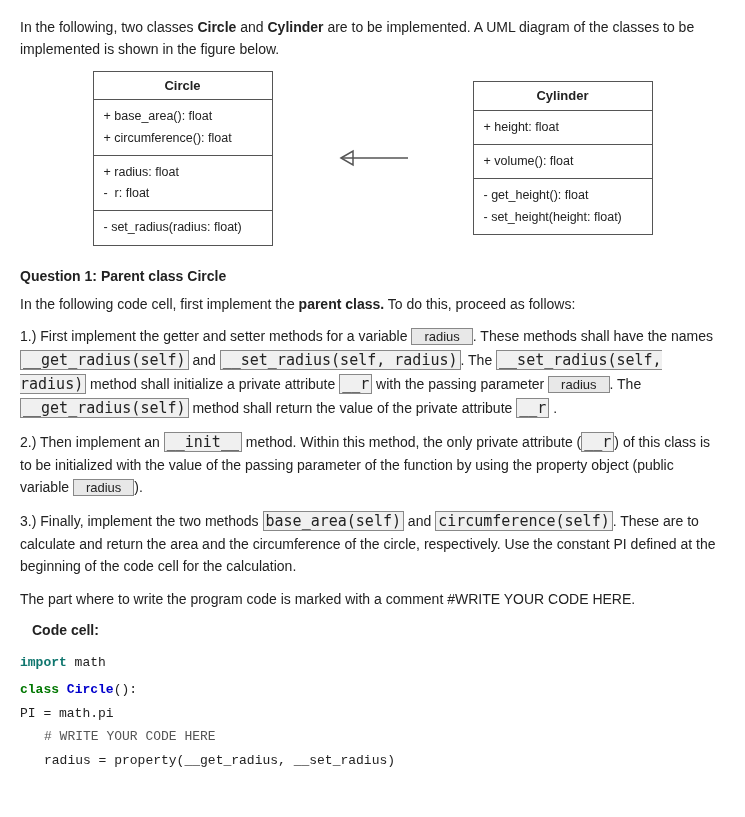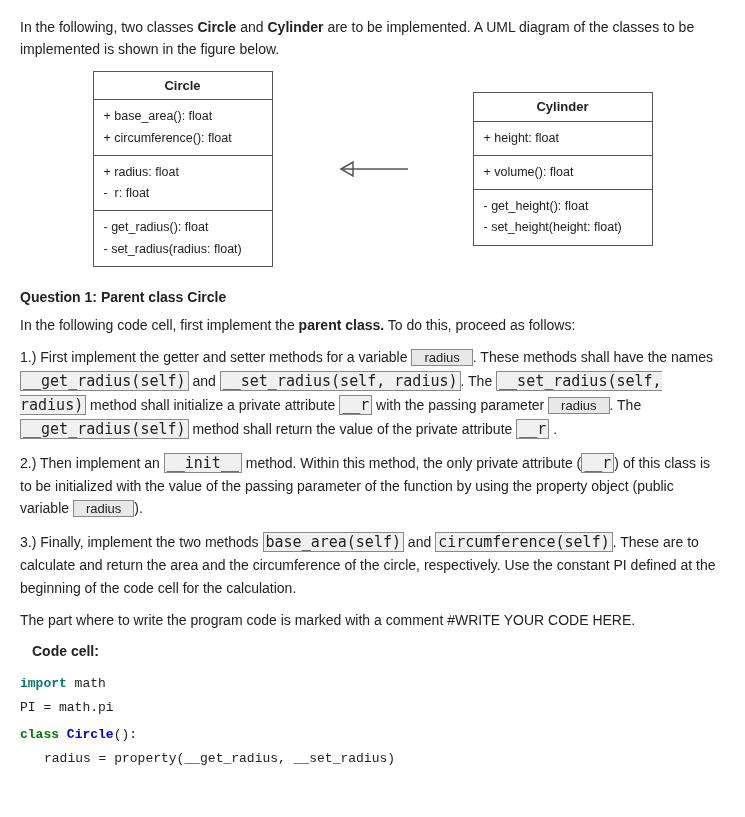--- a/index.html
+++ b/index.html
@@ -101,21 +101,20 @@
     <div class="uml-header">Circle</div>
     <div class="uml-section">
       <div>+ base_area(): float</div>
       <div>+ circumference(): float</div>
     </div>
     <div class="uml-section">
       <div>+ radius: float</div>
       <div>-&nbsp; r: float</div>
     </div>
     <div class="uml-section">
-      <div>- get_radius(): float</div>
       <div>- set_radius(radius: float)</div>
     </div>
   </div>
 
   <div class="uml-arrow-area">
     <svg width="80" height="30">
       <line x1="75" y1="15" x2="8" y2="15" stroke="#555" stroke-width="1.5"></line>
 
       <polygon points="8,15 20,8 20,22" fill="none" stroke="#555" stroke-width="1.5"></polygon>
     </svg>
@@ -155,22 +154,25 @@
 </div>
 
 <div class="para">The part where to write the program code is marked with a comment #WRITE YOUR CODE HERE.</div>
 
 <div class="code-cell-label">Code cell:</div>
 
 <div class="code-area">
   <div class="code-line">
     <span class="code-keyword-import">import</span><span> math</span>
   </div>
+  <div class="code-line" style="margin-top:4px;">
+    <span class="code-keyword-class">class</span><span> </span><span class="code-classname">Circle</span><span>():</span>
+  </div>
   <div class="code-line">
     <span>PI = math.pi</span>
   </div>
-  <div class="code-line" style="margin-top:4px;">
-    <span class="code-keyword-class">class</span><span> </span><span class="code-classname">Circle</span><span>():</span>
+  <div class="code-line code-indent">
+    <span class="code-comment"># WRITE YOUR CODE HERE</span>
   </div>
   <div class="code-line code-indent">
     <span>radius = property(__get_radius, __set_radius)</span>
   </div>
 </div>
 
 </body></html>

